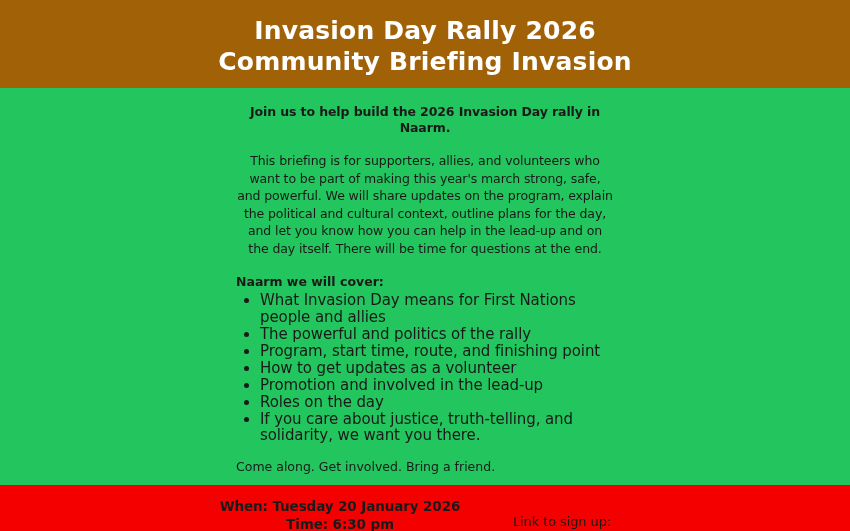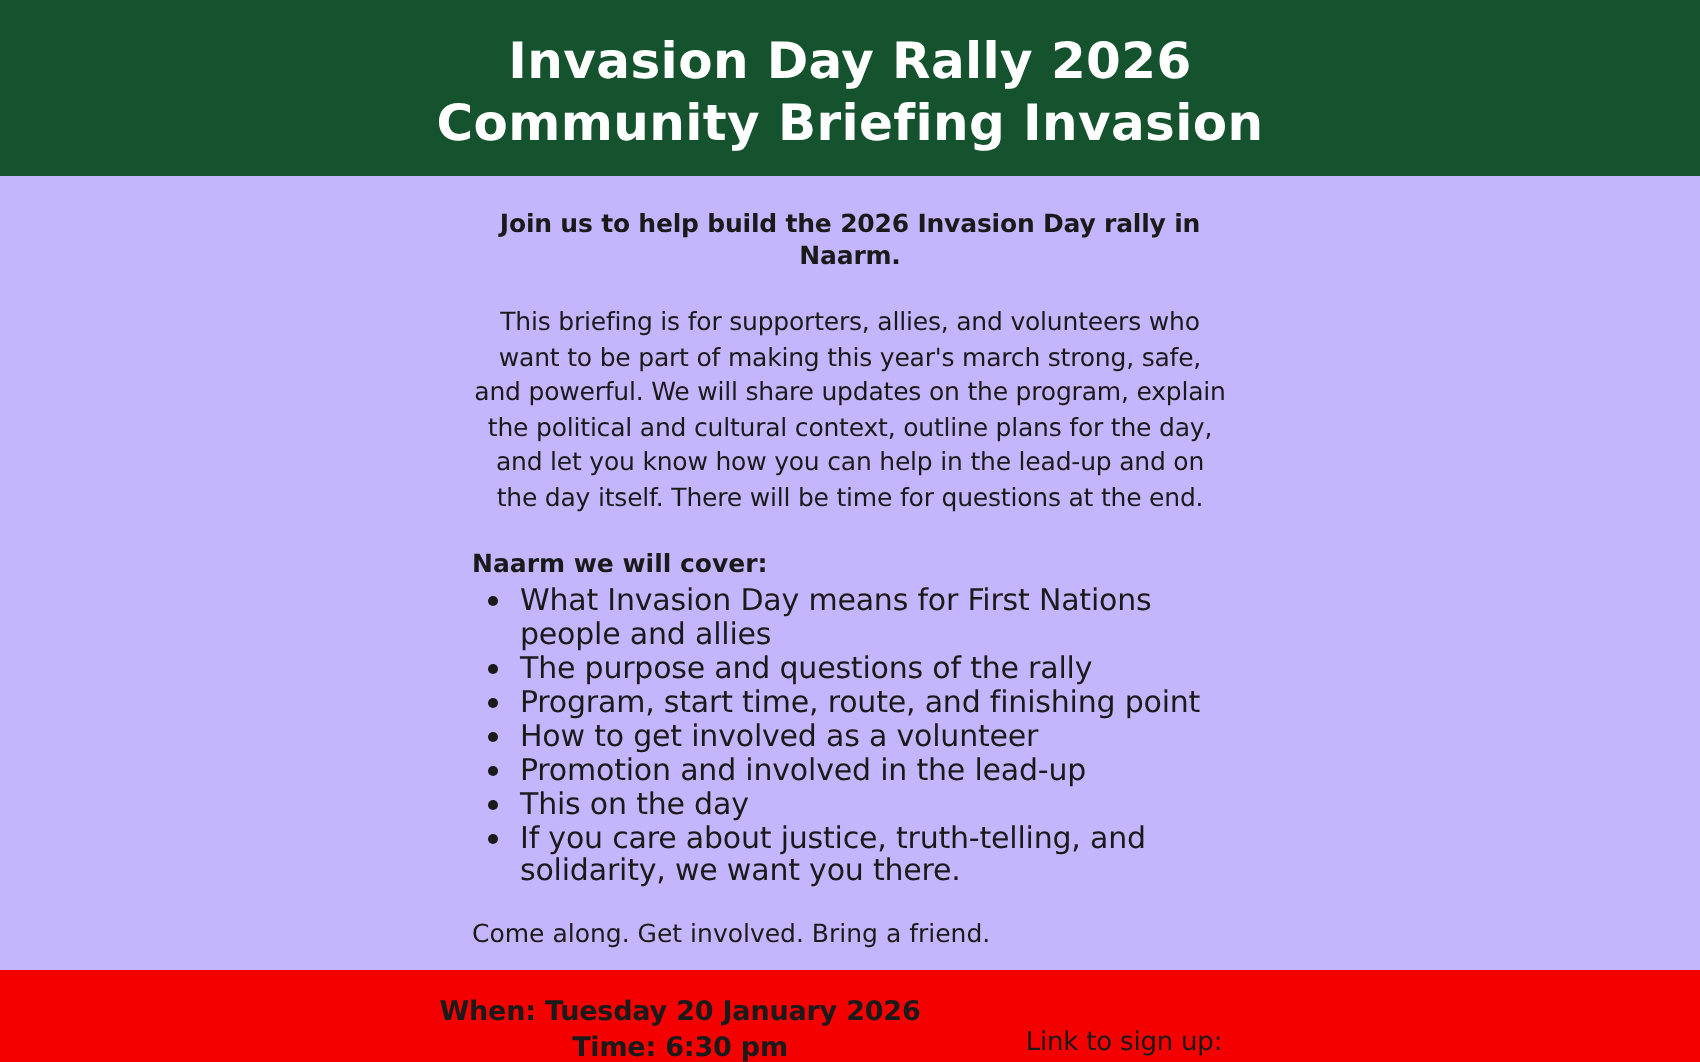--- a/index.html
+++ b/index.html
@@ -15,41 +15,41 @@
   }
   .poster {
     position: relative;
     width: 850px;
     height: 531px;
     display: flex;
     flex-direction: column;
   }
   
   .header {
-    background: #14532d;
+    background: #a16207;
     height: 88px;
     flex: 0 0 88px;
     display: flex;
     flex-direction: column;
     align-items: center;
     justify-content: center;
     padding-top: 4px;
     box-sizing: border-box;
   }
   .header .title-line {
     color: #ffffff;
     font-weight: bold;
     font-size: 25px;
     line-height: 31px;
     letter-spacing: 0.2px;
     text-align: center;
   }
   
   .middle {
-    background: #c4b5fd;
+    background: #22c55e;
     flex: 1 1 auto;
     padding: 16px 0 10px 0;
     box-sizing: border-box;
   }
   .middle-inner {
     width: 378px;
     margin: 0 auto;
     margin-left: 236px;
     color: #1a1a1a;
   }
@@ -132,25 +132,25 @@
     <div class="title-line">Community Briefing Invasion</div>
   </div>
 
   <div class="middle">
     <div class="middle-inner">
       <p class="lede">Join us to help build the 2026 Invasion Day rally in Naarm.</p>
       <p class="para">This briefing is for supporters, allies, and volunteers who want to be part of making this year's march strong, safe, and powerful. We will share updates on the program, explain the political and cultural context, outline plans for the day, and let you know how you can help in the lead-up and on the day itself. There will be time for questions at the end.</p>
       <p class="cover-heading">Naarm we will cover:</p>
       <ul class="cover-list">
         <li>What Invasion Day means for First Nations people and allies</li>
-        <li>The purpose and questions of the rally</li>
+        <li>The powerful and politics of the rally</li>
         <li>Program, start time, route, and finishing point</li>
-        <li>How to get involved as a volunteer</li>
+        <li>How to get updates as a volunteer</li>
         <li>Promotion and involved in the lead-up</li>
-        <li>This on the day</li>
+        <li>Roles on the day</li>
         <li>If you care about justice, truth-telling, and solidarity, we want you there.</li>
       </ul>
       <p class="closing">Come along. Get involved. Bring a friend.</p>
     </div>
   </div>
 
   <div class="footer">
     <div class="when-block">
       <div>When: Tuesday 20 January 2026</div>
       <div>Time: 6:30 pm</div>

